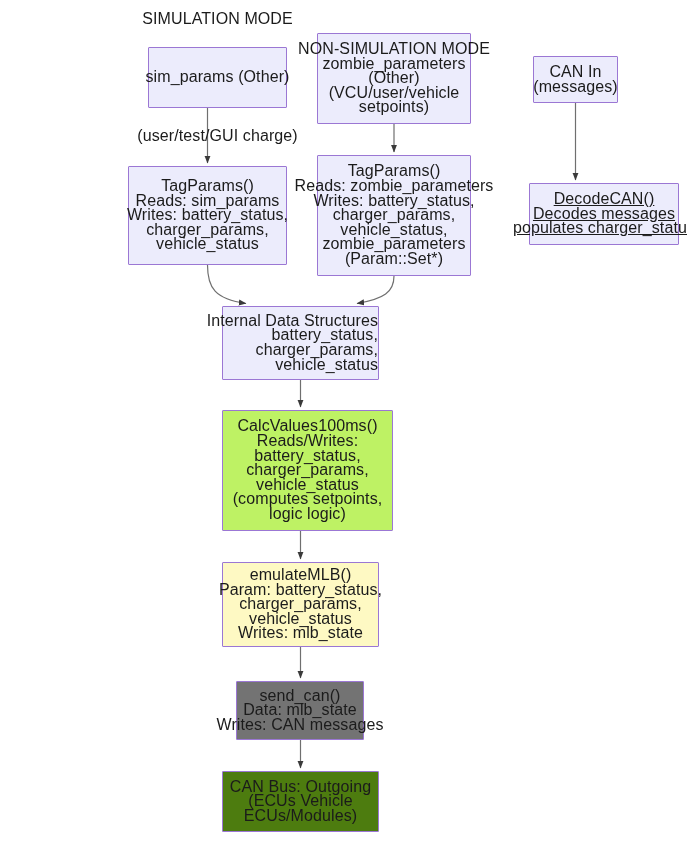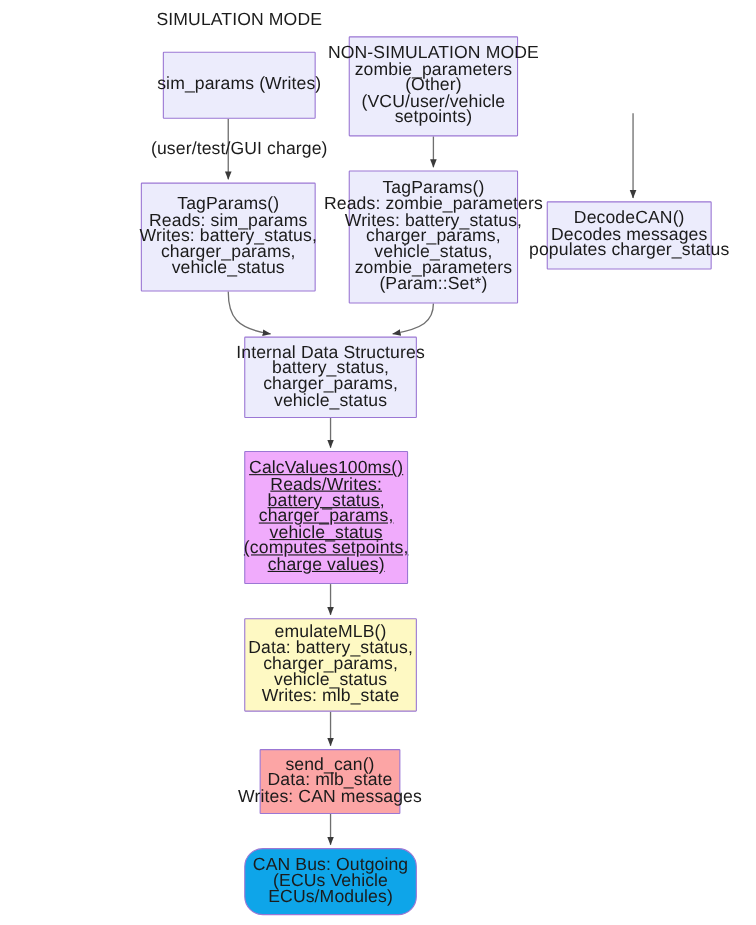--- a/index.html
+++ b/index.html
@@ -72,87 +72,91 @@
 
     <path d="M 300.5,531 L 300.5,559" stroke="#6f6f6f" stroke-width="1.2" fill="none" marker-end="url(#arrow)"></path>
 
     <path d="M 300.5,647 L 300.5,678" stroke="#6f6f6f" stroke-width="1.2" fill="none" marker-end="url(#arrow)"></path>
 
     <path d="M 300.5,740 L 300.5,768" stroke="#6f6f6f" stroke-width="1.2" fill="none" marker-end="url(#arrow)"></path>
   </svg>
 
   <div class="node" id="n-sim-mode" style="left: 148px; top: 47px; width: 139px; height: 61px; background: rgb(236, 236, 252); border-color: rgb(155, 119, 212); color: rgb(27, 27, 27); gap: 44px;">
     <span class="line">SIMULATION MODE</span>
-    <span class="line">sim_params (Writes)</span>
+    <span class="line">sim_params (Other)</span>
     <span class="line">(user/test/GUI charge)</span>
   </div>
 
   <div class="node" id="n-non-sim-mode" style="left: 317px; top: 33px; width: 154px; height: 91px; background: rgb(236, 236, 252); border-color: rgb(155, 119, 212); color: rgb(27, 27, 27);">
     <span class="line">NON-SIMULATION MODE</span>
     <span class="line">zombie_parameters</span>
     <span class="line">(Other)</span>
     <span class="line">(VCU/user/vehicle</span>
     <span class="line">setpoints)</span>
   </div>
 
+  <div class="node" id="n-can-in" style="left: 533px; top: 56px; width: 85px; height: 47px; background: rgb(236, 236, 252); border-color: rgb(155, 119, 212); color: rgb(27, 27, 27);">
+    <span class="line">CAN In</span>
+    <span class="line">(messages)</span>
+  </div>
 
   <div class="node" id="n-tagparams-sim" style="left: 128px; top: 166px; width: 159px; height: 99px; background: rgb(236, 236, 252); border-color: rgb(155, 119, 212); color: rgb(27, 27, 27);">
     <span class="line">TagParams()</span>
     <span class="line">Reads: sim_params</span>
     <span class="line">Writes: battery_status,</span>
     <span class="line">charger_params,</span>
     <span class="line">vehicle_status</span>
   </div>
 
   <div class="node" id="n-tagparams-nonsim" style="left: 317px; top: 155px; width: 154px; height: 121px; background: rgb(236, 236, 252); border-color: rgb(155, 119, 212); color: rgb(27, 27, 27);">
     <span class="line">TagParams()</span>
     <span class="line">Reads: zombie_parameters</span>
     <span class="line">Writes: battery_status,</span>
     <span class="line">charger_params,</span>
     <span class="line">vehicle_status,</span>
     <span class="line">zombie_parameters</span>
     <span class="line">(Param::Set*)</span>
   </div>
 
-  <div class="node" id="n-decode-can" style="left: 497px; top: 183px; width: 150px; height: 62px; background: rgb(236, 236, 252); border-color: rgb(155, 119, 212); color: rgb(27, 27, 27);">
+  <div class="node" id="n-decode-can" style="left: 529px; top: 183px; width: 150px; height: 62px; background: rgb(236, 236, 252); border-color: rgb(155, 119, 212); color: rgb(27, 27, 27); text-decoration: underline;">
     <span class="line">DecodeCAN()</span>
     <span class="line">Decodes messages</span>
     <span class="line">populates charger_status</span>
   </div>
 
-  <div class="node" id="n-internal-data" style="left: 222px; top: 306px; width: 157px; height: 74px; background: rgb(236, 236, 252); border-color: rgb(155, 119, 212); color: rgb(27, 27, 27);">
+  <div class="node" id="n-internal-data" style="left: 222px; top: 306px; width: 157px; height: 74px; background: rgb(236, 236, 252); border-color: rgb(155, 119, 212); color: rgb(27, 27, 27); align-items: flex-end;">
     <span class="line">Internal Data Structures</span>
     <span class="line">battery_status,</span>
     <span class="line">charger_params,</span>
     <span class="line">vehicle_status</span>
   </div>
 
-  <div class="node" id="n-calc-values" style="left: 222px; top: 410px; width: 149px; height: 121px; background: #f0abfc; border-color: rgb(155, 119, 212); color: rgb(27, 27, 27); text-decoration: underline;">
+  <div class="node" id="n-calc-values" style="left: 222px; top: 410px; width: 171px; height: 121px; background: #bef264; border-color: rgb(155, 119, 212); color: rgb(27, 27, 27);">
     <span class="line">CalcValues100ms()</span>
     <span class="line">Reads/Writes:</span>
     <span class="line">battery_status,</span>
     <span class="line">charger_params,</span>
     <span class="line">vehicle_status</span>
     <span class="line">(computes setpoints,</span>
-    <span class="line">charge values)</span>
+    <span class="line">logic logic)</span>
   </div>
 
   <div class="node" id="n-emulate-mlb" style="left: 222px; top: 562px; width: 157px; height: 85px; background: #fef9c3; border-color: rgb(155, 119, 212); color: rgb(27, 27, 27);">
     <span class="line">emulateMLB()</span>
-    <span class="line">Data: battery_status,</span>
+    <span class="line">Param: battery_status,</span>
     <span class="line">charger_params,</span>
     <span class="line">vehicle_status</span>
     <span class="line">Writes: mlb_state</span>
   </div>
 
-  <div class="node" id="n-send-can" style="left: 236px; top: 681px; width: 128px; height: 59px; background: #fca5a5; border-color: rgb(155, 119, 212); color: rgb(27, 27, 27);">
+  <div class="node" id="n-send-can" style="left: 236px; top: 681px; width: 128px; height: 59px; background: #737373; border-color: rgb(155, 119, 212); color: rgb(27, 27, 27);">
     <span class="line">send_can()</span>
     <span class="line">Data: mlb_state</span>
     <span class="line">Writes: CAN messages</span>
   </div>
 
-  <div class="node" id="n-can-bus-out" style="left: 222px; top: 771px; width: 157px; height: 61px; background: #0ea5e9; border-color: rgb(155, 119, 212); color: rgb(27, 27, 27); border-radius: 17px;">
+  <div class="node" id="n-can-bus-out" style="left: 222px; top: 771px; width: 157px; height: 61px; background: #4d7c0f; border-color: rgb(155, 119, 212); color: rgb(27, 27, 27);">
     <span class="line">CAN Bus: Outgoing</span>
     <span class="line">(ECUs Vehicle</span>
     <span class="line">ECUs/Modules)</span>
   </div>
 
 </div>
 
 </body></html>

